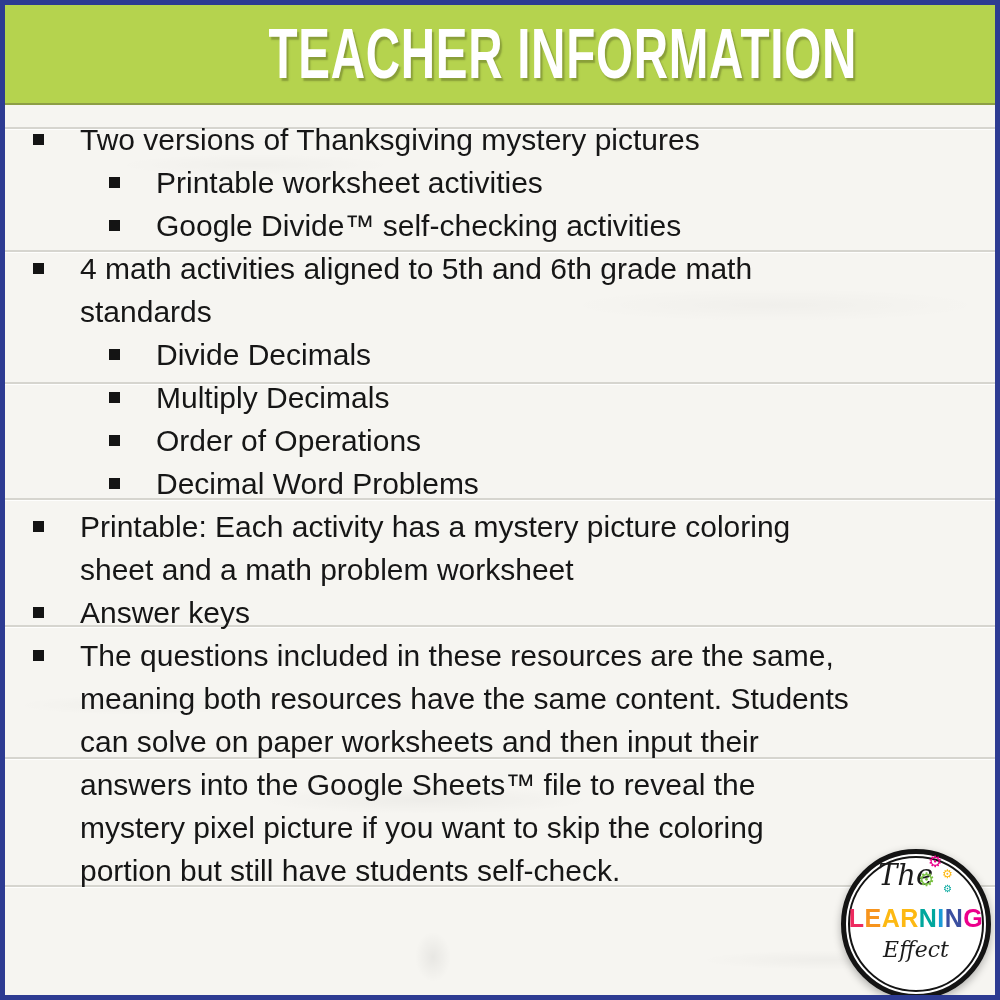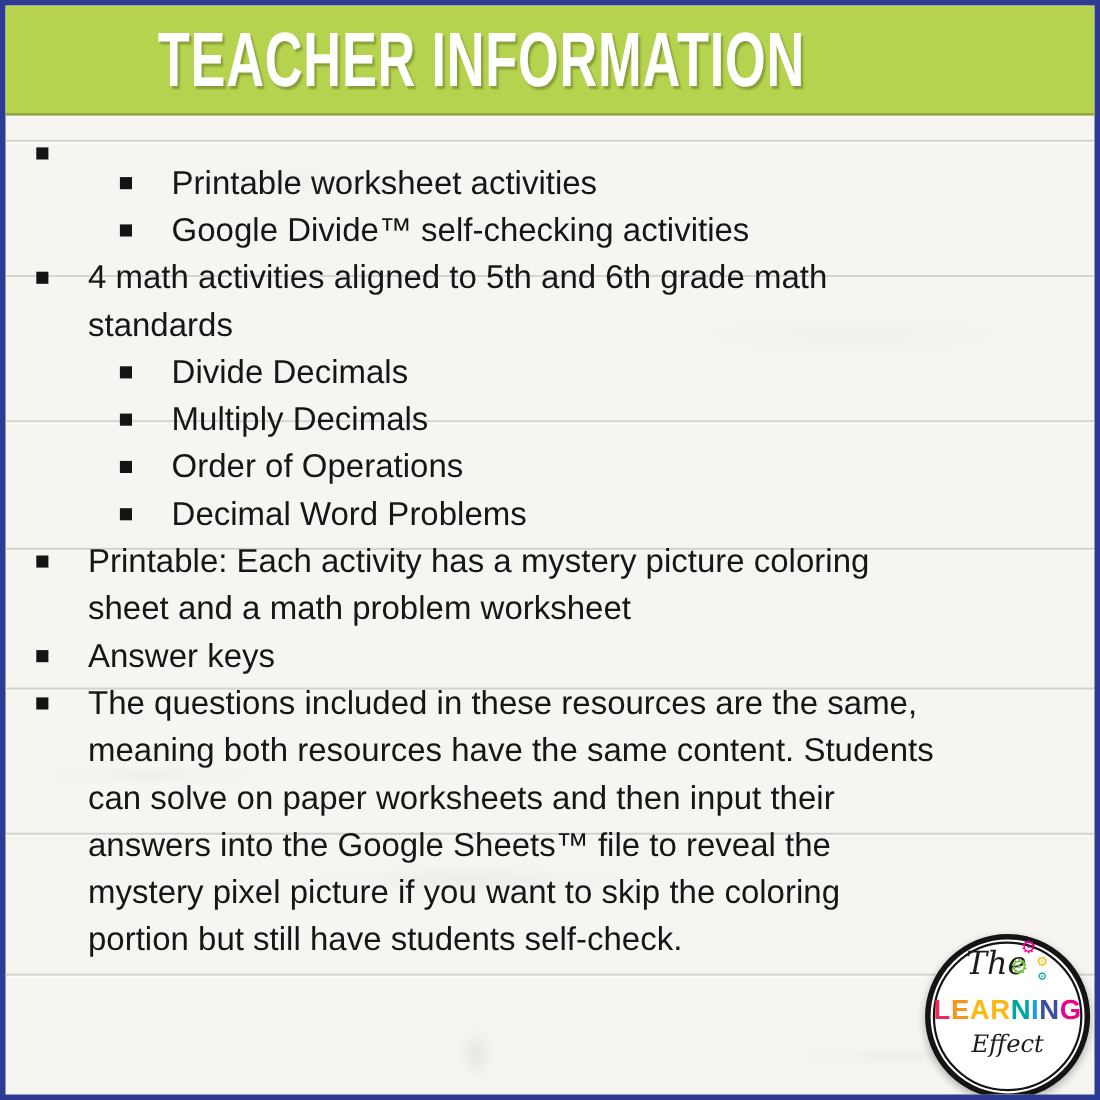--- a/index.html
+++ b/index.html
@@ -13,21 +13,21 @@
       radial-gradient(ellipse 300px 24px at 770px 300px, rgba(0,0,0,0.025), transparent 70%),
       radial-gradient(ellipse 200px 16px at 250px 160px, rgba(0,0,0,0.025), transparent 70%),
       radial-gradient(ellipse 30px 42px at 428px 952px, rgba(0,0,0,0.06), transparent 60%),
       radial-gradient(ellipse 180px 14px at 820px 955px, rgba(0,0,0,0.03), transparent 70%);
     font-family:"Liberation Sans", sans-serif;
   }
   .plank { position:absolute; left:0; right:0; height:2px;
     background:rgba(140,140,130,0.30); box-shadow:0 1px 0 rgba(255,255,255,0.85); z-index:0; }
   .header {
     position:absolute; top:0; left:0; right:0; height:98px;
-    display:flex; align-items:center; justify-content:flex-start;
+    display:flex; align-items:center; justify-content:flex-end;
     border-bottom:2px solid rgba(108,115,64,0.55); z-index:2;
   }
   .title {
     display:inline-block; font-weight:bold; font-size:70px; letter-spacing:1px;
     transform:scaleX(0.68); transform-origin:center;
     color:#ffffff; text-shadow:3px 3px 2px rgba(85,95,30,0.45);
     white-space:nowrap;
   }
   .content { position:absolute; top:113px; left:28px; right:22px; z-index:1;
     font-size:30px; line-height:43px; color:#161616; }
@@ -73,20 +73,21 @@
   <div class="plank" style="top:752px"></div>
   <div class="plank" style="top:880px"></div>
 
   <div class="header" style="background-color: rgb(181, 211, 78);">
     <span class="title" style="color: rgb(255, 255, 255);">TEACHER INFORMATION</span>
   </div>
 
   <div class="content" id="list-root" style="color: rgb(22, 22, 22);">
       <div class="item l1">
         <span class="bullet"></span>
+        <span class="itext">Two versions of Thanksgiving mystery pictures</span>
       </div>
       <div class="item l2">
         <span class="bullet"></span>
         <span class="itext">Printable worksheet activities</span>
       </div>
       <div class="item l2">
         <span class="bullet"></span>
         <span class="itext">Google Divide™ self-checking activities</span>
       </div>
       <div class="item l1">

